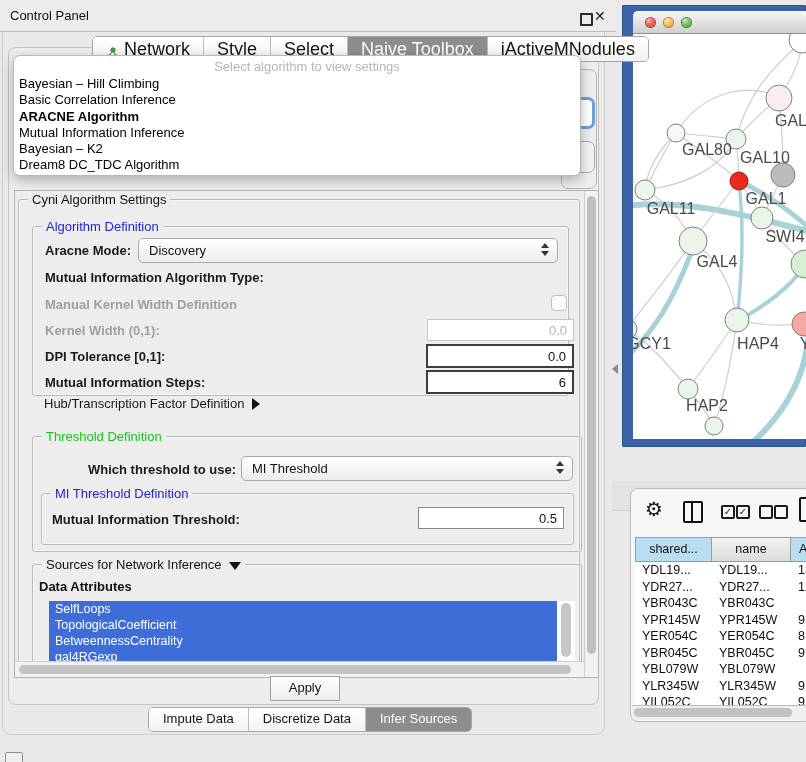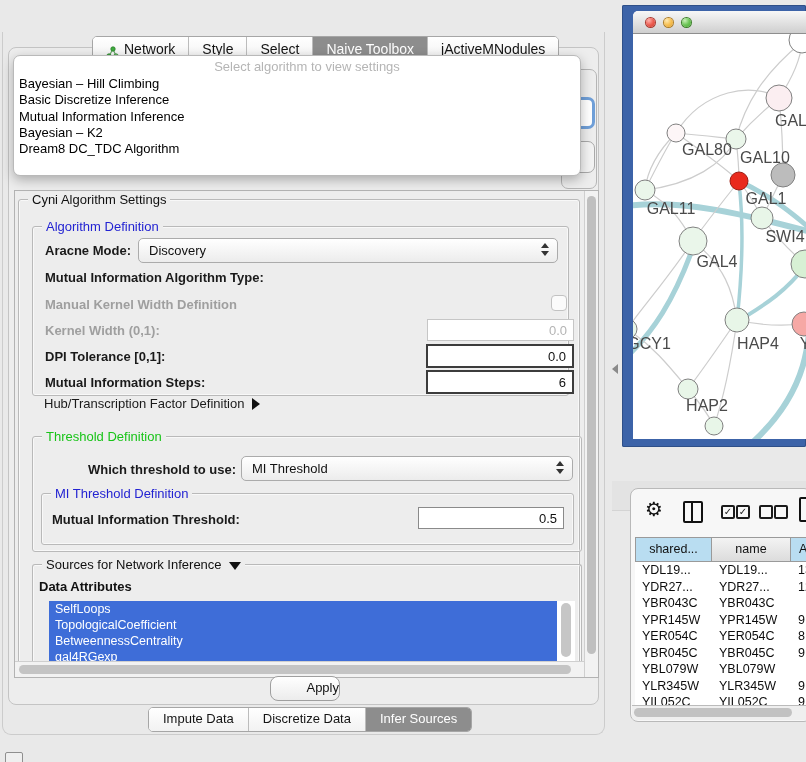--- a/index.html
+++ b/index.html
@@ -13,21 +13,21 @@
   .cp-title{left:10px;top:8px;font-size:13px;color:#111;}
   .float-icon{left:580px;top:13px;width:9px;height:9px;border:2px solid #2b2b2b;border-radius:1px;}
   .close-icon{left:594px;top:8px;font-size:14px;font-weight:bold;color:#1c1c1c;cursor:default;}
 
   .cp-outline{left:2px;top:32px;width:601px;height:702px;border:1px solid #cccccc;border-top:none;
               border-radius:0 0 9px 9px;}
 
   
   .seg-tabs{left:92px;top:36px;height:24px;display:flex;background:#ffffff;border:1px solid #a6a6a6;
             border-radius:5px;overflow:hidden;z-index:5;}
-  .seg{padding:0 13px;line-height:23px;font-size:14px;color:#141414;border-left:1px solid #bcbcbc;
+  .seg{padding:0 13px;line-height:23px;font-size:18px;color:#141414;border-left:1px solid #bcbcbc;
        display:flex;align-items:center;white-space:nowrap;background:linear-gradient(#ffffff,#f1f1f1);}
   .seg:first-child{border-left:none;}
   .seg.selected{background:#8d8d8d;color:#ffffff;}
   .net-icon{display:inline-block;width:13px;height:13px;margin-right:5px;}
 
   
   .cyni-page{left:8px;top:47px;width:589px;height:656px;background:#ededed;border:1px solid #c4c4c4;border-radius:8px;}
   .frag-group{left:560px;top:68px;width:34px;height:118px;border:1px solid #b5b5b5;border-radius:7px;background:#ededed;}
   .frag-combo-blue{left:556px;top:96px;width:32px;height:26px;border:3px solid #6f9fd8;border-radius:7px;background:#ffffff;}
   .frag-combo2{left:552px;top:140px;width:40px;height:30px;border:1px solid #a9a9a9;border-radius:7px;background:#f3f3f3;}
@@ -68,22 +68,22 @@
   .attr-title{position:absolute;left:6px;top:14px;font-size:13px;font-weight:bold;color:#111;}
   .attr-list{position:absolute;left:16px;top:36px;width:526px;height:60px;background:#ffffff;overflow:hidden;}
   .attr-item{height:16px;line-height:16px;width:508px;background:#3e6dd8;color:#ffffff;font-size:12.5px;padding-left:6px;box-sizing:border-box;}
   .attr-scroll{position:absolute;left:512px;top:2px;width:10px;height:54px;border-radius:5px;background:#c6c6c6;}
 
   .vscroll{position:absolute;left:569px;top:0;width:14px;height:486px;background:#f2f2f2;border-left:1px solid #cfcfcf;box-sizing:border-box;}
   .vscroll .thumb{position:absolute;left:2px;top:5px;width:9px;height:458px;border-radius:5px;background:#bfbfbf;}
   .hscroll{position:absolute;left:0;top:470px;width:569px;height:16px;background:#f2f2f2;border-top:1px solid #cfcfcf;box-sizing:border-box;}
   .hscroll .thumb{position:absolute;left:4px;top:3px;width:552px;height:9px;border-radius:5px;background:#c4c4c4;}
 
-  .apply-btn{left:270px;top:676px;width:68px;height:23px;border:1px solid #9f9f9f;border-radius:8px;
-             background:linear-gradient(#ffffff,#ececec);font-size:13px;color:#111;text-align:right;line-height:22px;}
+  .apply-btn{left:270px;top:676px;width:68px;height:23px;border:1px solid #9f9f9f;border-radius:0;
+             background:linear-gradient(#ffffff,#ececec);font-size:13px;color:#111;text-align:center;line-height:22px;}
 
   .bottom-tabs{left:148px;top:707px;height:23px;display:flex;background:#ffffff;border:1px solid #a6a6a6;border-radius:5px;overflow:hidden;}
   .bseg{padding:0 14px;line-height:22px;font-size:13px;color:#141414;border-left:1px solid #bcbcbc;background:linear-gradient(#ffffff,#f2f2f2);white-space:nowrap;}
   .bseg:first-child{border-left:none;}
   .bseg.selected{background:#8d8d8d;color:#fff;}
 
   
   .algo-popup{left:13px;top:55px;width:566px;height:119px;background:#ffffff;border:1px solid #b9b9b9;border-radius:7px;
               box-shadow:0 4px 12px rgba(0,0,0,.28);z-index:40;}
   .popup-placeholder{height:18px;line-height:18px;text-align:center;color:#b5b5b5;font-size:13px;margin-top:2px;padding-left:20px;}
@@ -128,20 +128,25 @@
   .table-hscroll{position:absolute;left:1px;top:216px;width:178px;height:14px;background:#efefef;border-top:1px solid #bbb;}
   .table-hscroll .thumb{position:absolute;left:2px;top:2px;width:158px;height:9px;border-radius:5px;background:#c2c2c2;}
 
   .mini-icon{left:5px;top:752px;width:16px;height:12px;border:1.5px solid #8f8f8f;border-radius:2px;background:#efefef;}
 </style>
 </head>
 <body>
 
 <div class="stage">
 
+  <div class="abs cp-titlebar">
+    <span class="abs cp-title">Control Panel</span>
+    <span class="abs float-icon"></span>
+    <span class="abs close-icon">✕</span>
+  </div>
 
   <div class="abs cp-outline"></div>
 
   <div class="abs seg-tabs">
     <div class="seg">
       <span class="net-icon">
         <svg width="13" height="13" viewBox="0 0 13 13">
           <line x1="3" y1="10" x2="7" y2="3" stroke="#6aa56a" stroke-width="1.2"></line>
           <line x1="7" y1="3" x2="10" y2="10" stroke="#6aa56a" stroke-width="1.2"></line>
           <circle cx="7" cy="3" r="2.2" fill="#3fae3f" stroke="#2c7d2c" stroke-width="0.8"></circle>
@@ -254,21 +259,22 @@
 
   <div class="abs bottom-tabs">
     <div class="bseg">Impute Data</div>
     <div class="bseg">Discretize Data</div>
     <div class="bseg selected">Infer Sources</div>
   </div>
 
   <div class="abs algo-popup">
     <div class="popup-placeholder">Select algorithm to view settings</div>
     <div class="popup-item">Bayesian – Hill Climbing</div>
-    <div class="popup-item">Basic Discretize Inference</div>
+    <div class="popup-item">Basic Correlation Inference</div>
+    <div class="popup-item bold">ARACNE Algorithm</div>
     <div class="popup-item">Mutual Information Inference</div>
     <div class="popup-item">Bayesian – K2</div>
     <div class="popup-item">Dream8 DC_TDC Algorithm</div>
   </div>
 
   <div class="abs gripper"></div>
 
   <div class="abs net-frame">
     <div class="mac-window">
       <div class="mac-titlebar">

